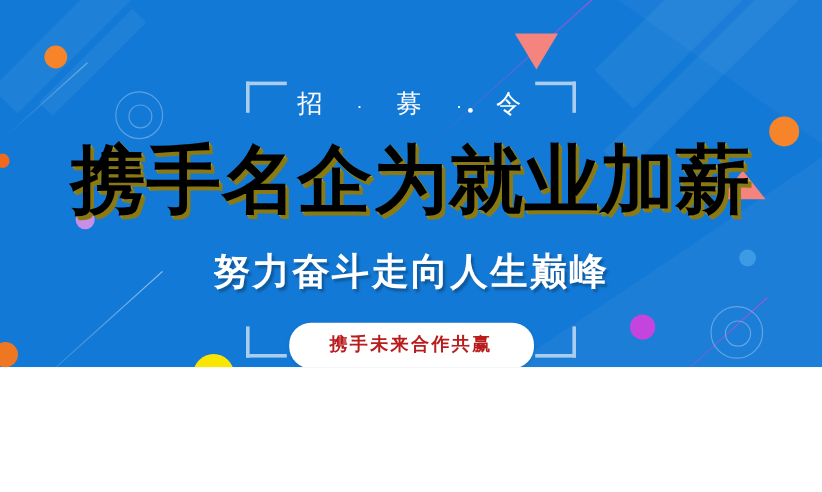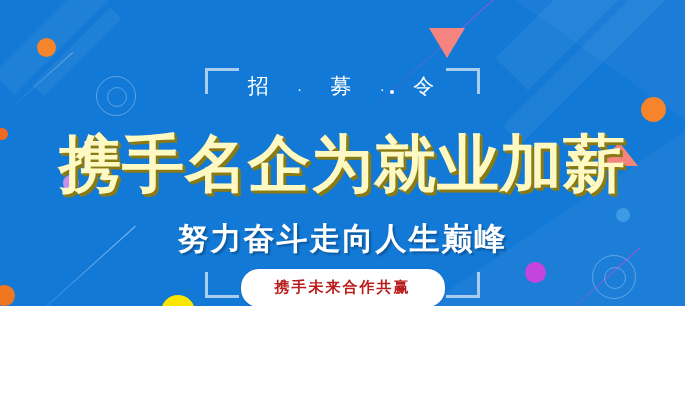--- a/index.html
+++ b/index.html
@@ -134,23 +134,23 @@
     margin: 0 13px;
     font-size: 15px;
     vertical-align: middle;
     position: relative;
     top: -2px;
   }
   .eyebrow .ch { display: inline-block; margin: 0 4px; }
 
   .headline {
     position: absolute;
-    left: 0; right: 0; top: 131px;
+    left: 0; right: 0; top: 118px;
     text-align: center;
-    color: #fef9c3;
+    color: #000000;
     font-size: 62px;
     font-weight: bold;
     letter-spacing: 1px;
     line-height: 1.05;
     white-space: nowrap;
     text-shadow:
        3px 3px 0 #8a7a14,
        2px 2px 0 #9c8a18,
        1px 1px 0 #b39c1c;
   }
@@ -158,21 +158,20 @@
   .subhead {
     position: absolute;
     left: 0; right: 0; top: 206px;
     text-align: center;
     color: #ffffff;
     font-size: 31px;
     font-weight: bold;
     letter-spacing: 2px;
     white-space: nowrap;
     text-shadow: 2px 2px 2px rgba(0,0,0,0.28);
-    margin-top: 12px;
   }
 
   .cta {
     position: absolute;
     left: 50%;
     top: 269px;
     transform: translateX(-50%);
     background: #ffffff;
     color: #b91c1c;
     font-size: 15px;

